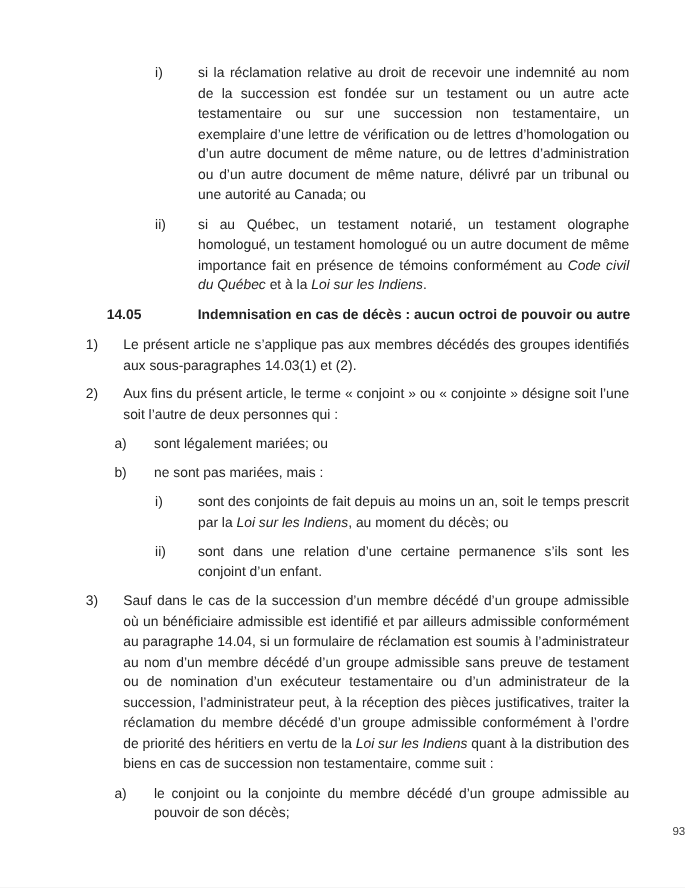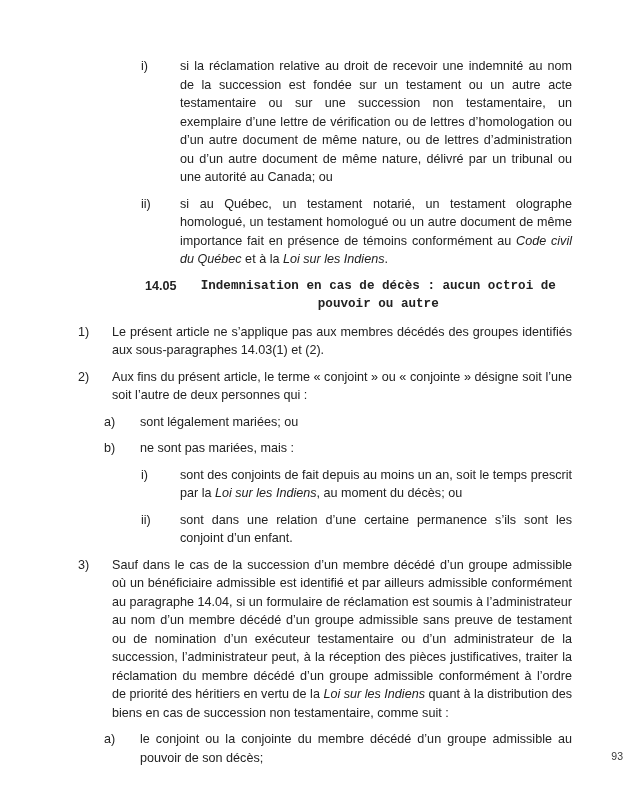--- a/index.html
+++ b/index.html
@@ -39,22 +39,22 @@
   .l2 { margin-left: 104px; width: 468px; }
   .l2 .lbl { width: 36px; }
   .l3 { margin-left: 141px; width: 431px; }
   .l3 .lbl { width: 39px; }
   .heading {
     margin-left: 97px;
     width: 476px;
     font-weight: bold;
     margin-bottom: 9px;
   }
-  .heading .lbl { width: auto; padding-right: 7px; margin-left: 48px; }
-  .heading .txt { text-align: center; font-family: Liberation Mono, monospace; }
+  .heading .lbl { width: auto; padding-right: 7px; }
+  .heading .txt { text-align: right; }
   em { font-style: italic; }
   .page-number {
     position: absolute;
     top: 747px;
     left: 0;
     width: 100%;
     text-align: right;
     font-size: 10.5px;
     color: #3a3a3a;
   }

